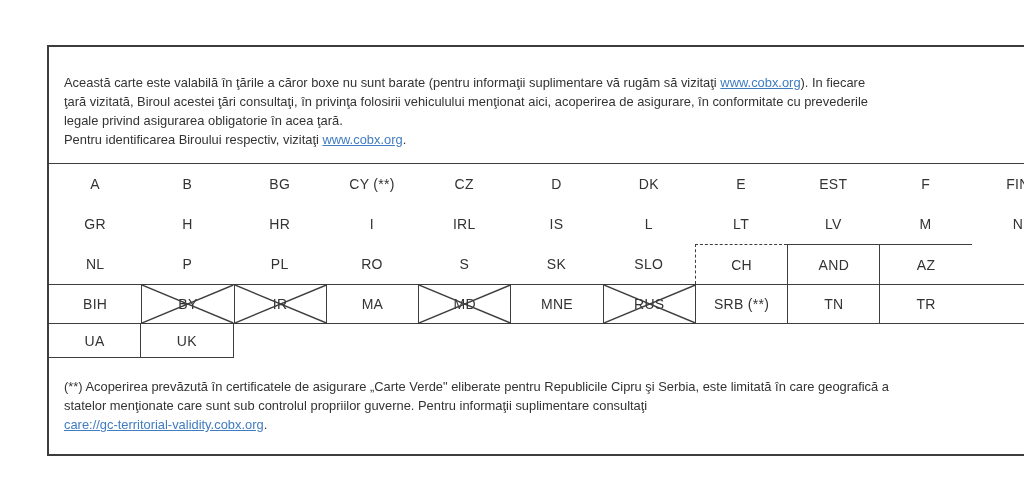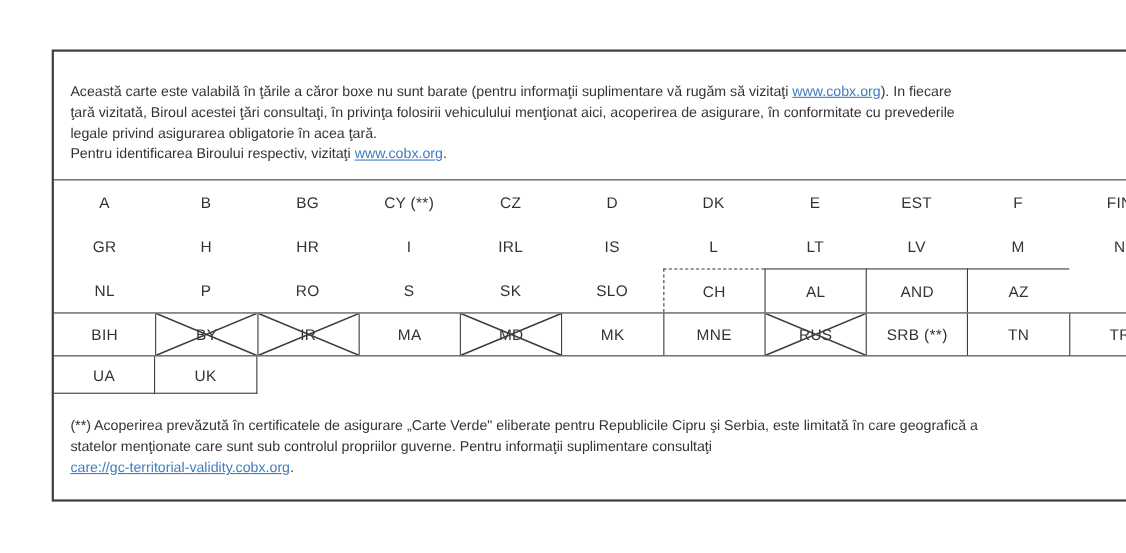--- a/index.html
+++ b/index.html
@@ -143,38 +143,38 @@
           </div>
         </div>
         <div class="grow row-3">
           <div class="cell">
             <span>NL</span>
           </div>
           <div class="cell">
             <span>P</span>
           </div>
           <div class="cell">
+            <span>PL</span>
+          </div>
+          <div class="cell">
             <span>RO</span>
           </div>
           <div class="cell">
             <span>S</span>
           </div>
           <div class="cell">
             <span>SK</span>
           </div>
           <div class="cell">
             <span>SLO</span>
           </div>
           <div class="cell box-dashed">
             <span>CH</span>
           </div>
           <div class="cell box-solid">
-            <span>AL</span>
-          </div>
-          <div class="cell box-solid">
             <span>AND</span>
           </div>
           <div class="cell box-solid">
             <span>AZ</span>
           </div>
         </div>
         <div class="grow row-4">
           <div class="cell box-solid">
             <span>BIH</span>
           </div>
@@ -194,23 +194,20 @@
           </div>
           <div class="cell box-solid">
             <span>MA</span>
           </div>
           <div class="cell box-solid barred">
             <span>MD</span>
             <svg viewBox="0 0 100 100" preserveAspectRatio="none" class="cross">
               <line x1="0" y1="0" x2="100" y2="100" vector-effect="non-scaling-stroke"></line>
               <line x1="100" y1="0" x2="0" y2="100" vector-effect="non-scaling-stroke"></line>
             </svg>
-          </div>
-          <div class="cell box-solid">
-            <span>MK</span>
           </div>
           <div class="cell box-solid">
             <span>MNE</span>
           </div>
           <div class="cell box-solid barred">
             <span>RUS</span>
             <svg viewBox="0 0 100 100" preserveAspectRatio="none" class="cross">
               <line x1="0" y1="0" x2="100" y2="100" vector-effect="non-scaling-stroke"></line>
               <line x1="100" y1="0" x2="0" y2="100" vector-effect="non-scaling-stroke"></line>
             </svg>

